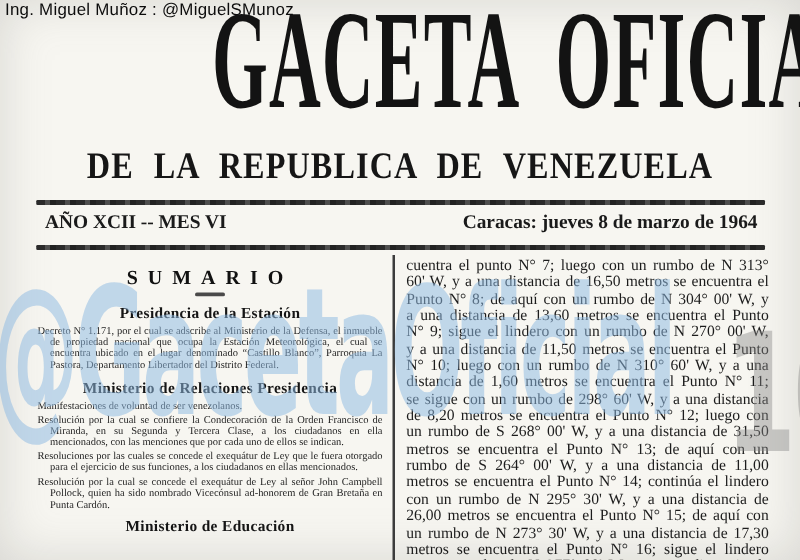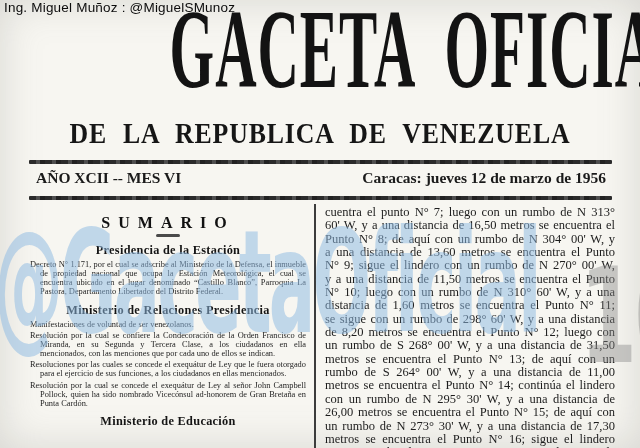--- a/index.html
+++ b/index.html
@@ -89,21 +89,21 @@
 <div class="page">
 
   <div class="credit">Ing. Miguel Muñoz : @MiguelSMunoz</div>
 
   <div class="masthead-title">GACETA OFICIAL</div>
   <div class="masthead-subtitle">DE LA REPUBLICA DE VENEZUELA</div>
 
   <div class="rule rule-top"></div>
   <div class="dateline">
     <span>AÑO XCII -- MES VI</span>
-    <span>Caracas: jueves 12 de marzo de 1956</span>
+    <span>Caracas: jueves 8 de marzo de 1964</span>
   </div>
   <div class="rule rule-bottom"></div>
 
   <div class="col-divider"></div>
 
   <div class="left-col">
     <div class="sumario-title">SUMARIO</div>
     <div class="sumario-ornament"></div>
 
     <div class="section-heading">Presidencia de la Estación</div>

